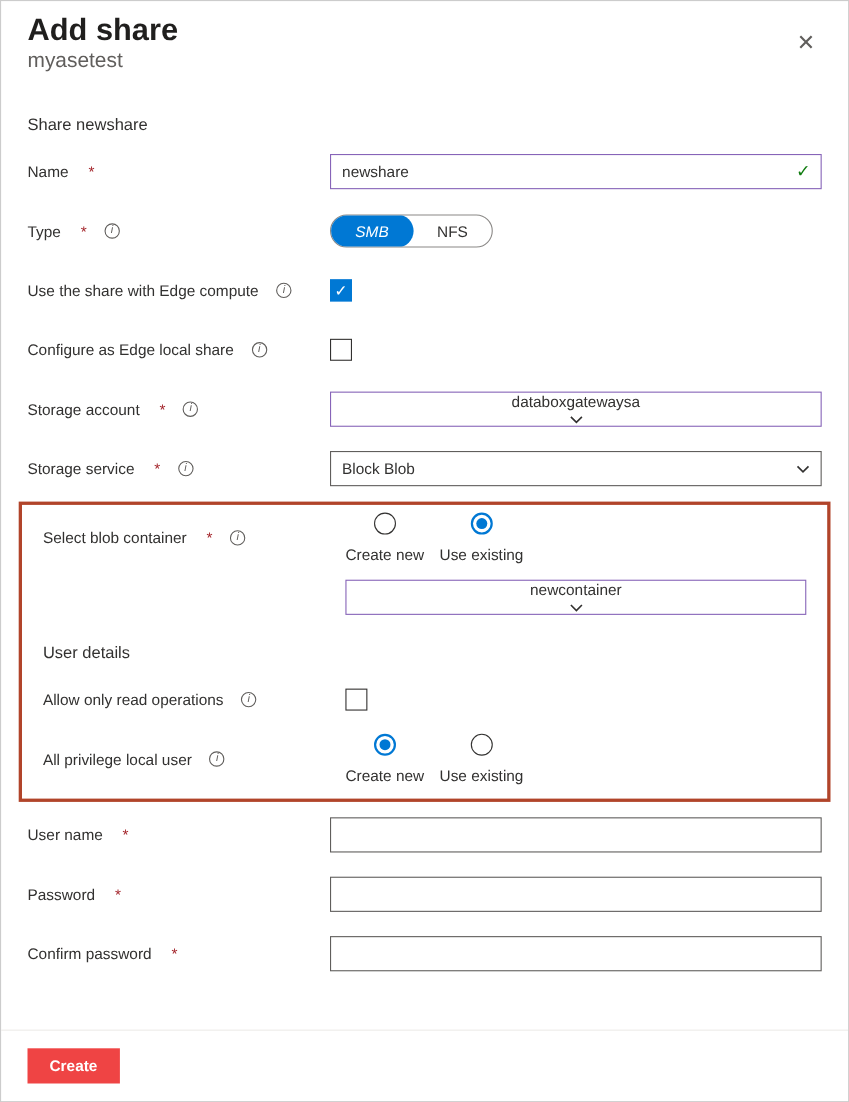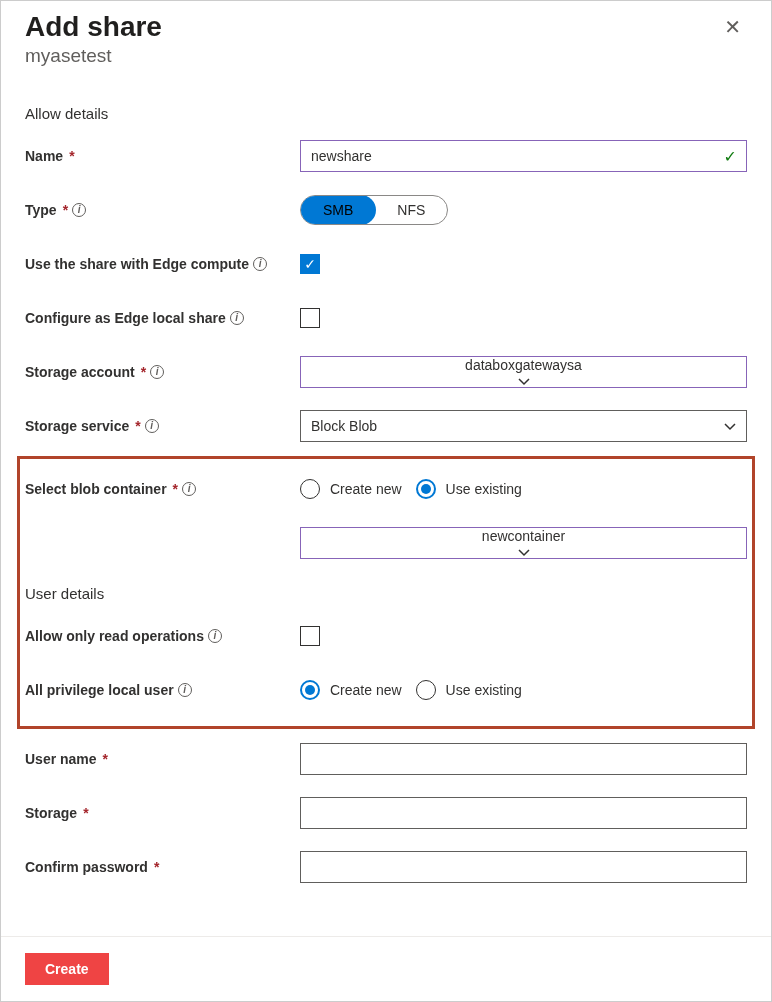--- a/index.html
+++ b/index.html
@@ -16,21 +16,21 @@
     flex-direction: column;
   }
   .panel {
     padding: 10px 24px 0 24px;
     flex: 1;
     overflow: hidden;
   }
   .header-row {
     display: flex;
     justify-content: space-between;
-    align-items: flex-start;
+    align-items: center;
   }
   h1 {
     font-size: 28px;
     font-weight: 600;
     margin: 0 0 2px 0;
     color: #201f1e;
   }
   .subtitle {
     color: #605e5c;
     font-size: 19px;
@@ -52,24 +52,23 @@
     display: flex;
     align-items: center;
     margin-bottom: 6px;
     min-height: 48px;
   }
   .label-col {
     width: 275px;
     flex-shrink: 0;
     display: flex;
     align-items: center;
-    gap: 4px;
+    gap: 16px;
     color: #323130;
     font-size: 14px;
-    font-weight: bold;
   }
   .field-col {
     flex: 1;
     display: flex;
     gap: 14px;
   }
   .req { color: #a4262c; margin-left: 2px; }
   .info-icon {
     display: inline-flex;
     align-items: center;
@@ -122,24 +121,25 @@
   }
   .seg-opt {
     padding: 0 22px;
     display: flex;
     align-items: center;
     font-size: 14px;
     cursor: pointer;
   }
   .seg-opt.active {
     background: #0078d4;
-    color: #000000;
+    color: #ffffff;
     border-radius: 16px;
     margin: -1px;
     padding: 0 23px;
+    font-style: italic;
   }
   .checkbox {
     width: 20px; height: 20px;
     border: 1px solid #323130;
     display: inline-flex;
     align-items: center;
     justify-content: center;
     cursor: pointer;
   }
   .checkbox.checked {
@@ -165,25 +165,26 @@
   .radio.selected::after {
     content: "";
     width: 10px; height: 10px;
     background: #0078d4;
     border-radius: 50%;
   }
   .radio-row {
     display: flex;
     align-items: center;
     gap: 10px;
+    flex-direction: column;
   }
   .highlight-box {
     border: 3px solid #b1442a;
     margin: 6px -8px 6px -8px;
-    padding: 6px 5px;
+    padding: 6px 19px;
   }
   .footer {
     border-top: 1px solid #edebe9;
     padding: 16px 24px;
   }
   .primary-btn {
     background: #ef4444;
     color: #fff;
     border: none;
     height: 32px;
@@ -198,21 +199,21 @@
 
 <div class="panel">
   <div class="header-row">
     <div>
       <h1>Add share</h1>
       <div class="subtitle">myasetest</div>
     </div>
     <div class="close-x">✕</div>
   </div>
 
-  <div class="section-heading">Allow details</div>
+  <div class="section-heading">Share newshare</div>
 
   <div class="form-row">
     <div class="label-col">
       <span>Name</span>
       <span class="req">*</span>
     </div>
     <div class="field-col">
       <div class="input-wrap">
         <input class="text-input valid-input" value="newshare" style="">
         <span class="valid-check">✓</span>
@@ -353,21 +354,21 @@
       <span>User name</span>
       <span class="req">*</span>
     </div>
     <div class="field-col">
       <input class="text-input" value="" style="">
     </div>
   </div>
 
   <div class="form-row">
     <div class="label-col">
-      <span>Storage</span>
+      <span>Password</span>
       <span class="req">*</span>
     </div>
     <div class="field-col">
       <input type="password" class="text-input" value="" style="">
     </div>
   </div>
 
   <div class="form-row">
     <div class="label-col">
       <span>Confirm password</span>

